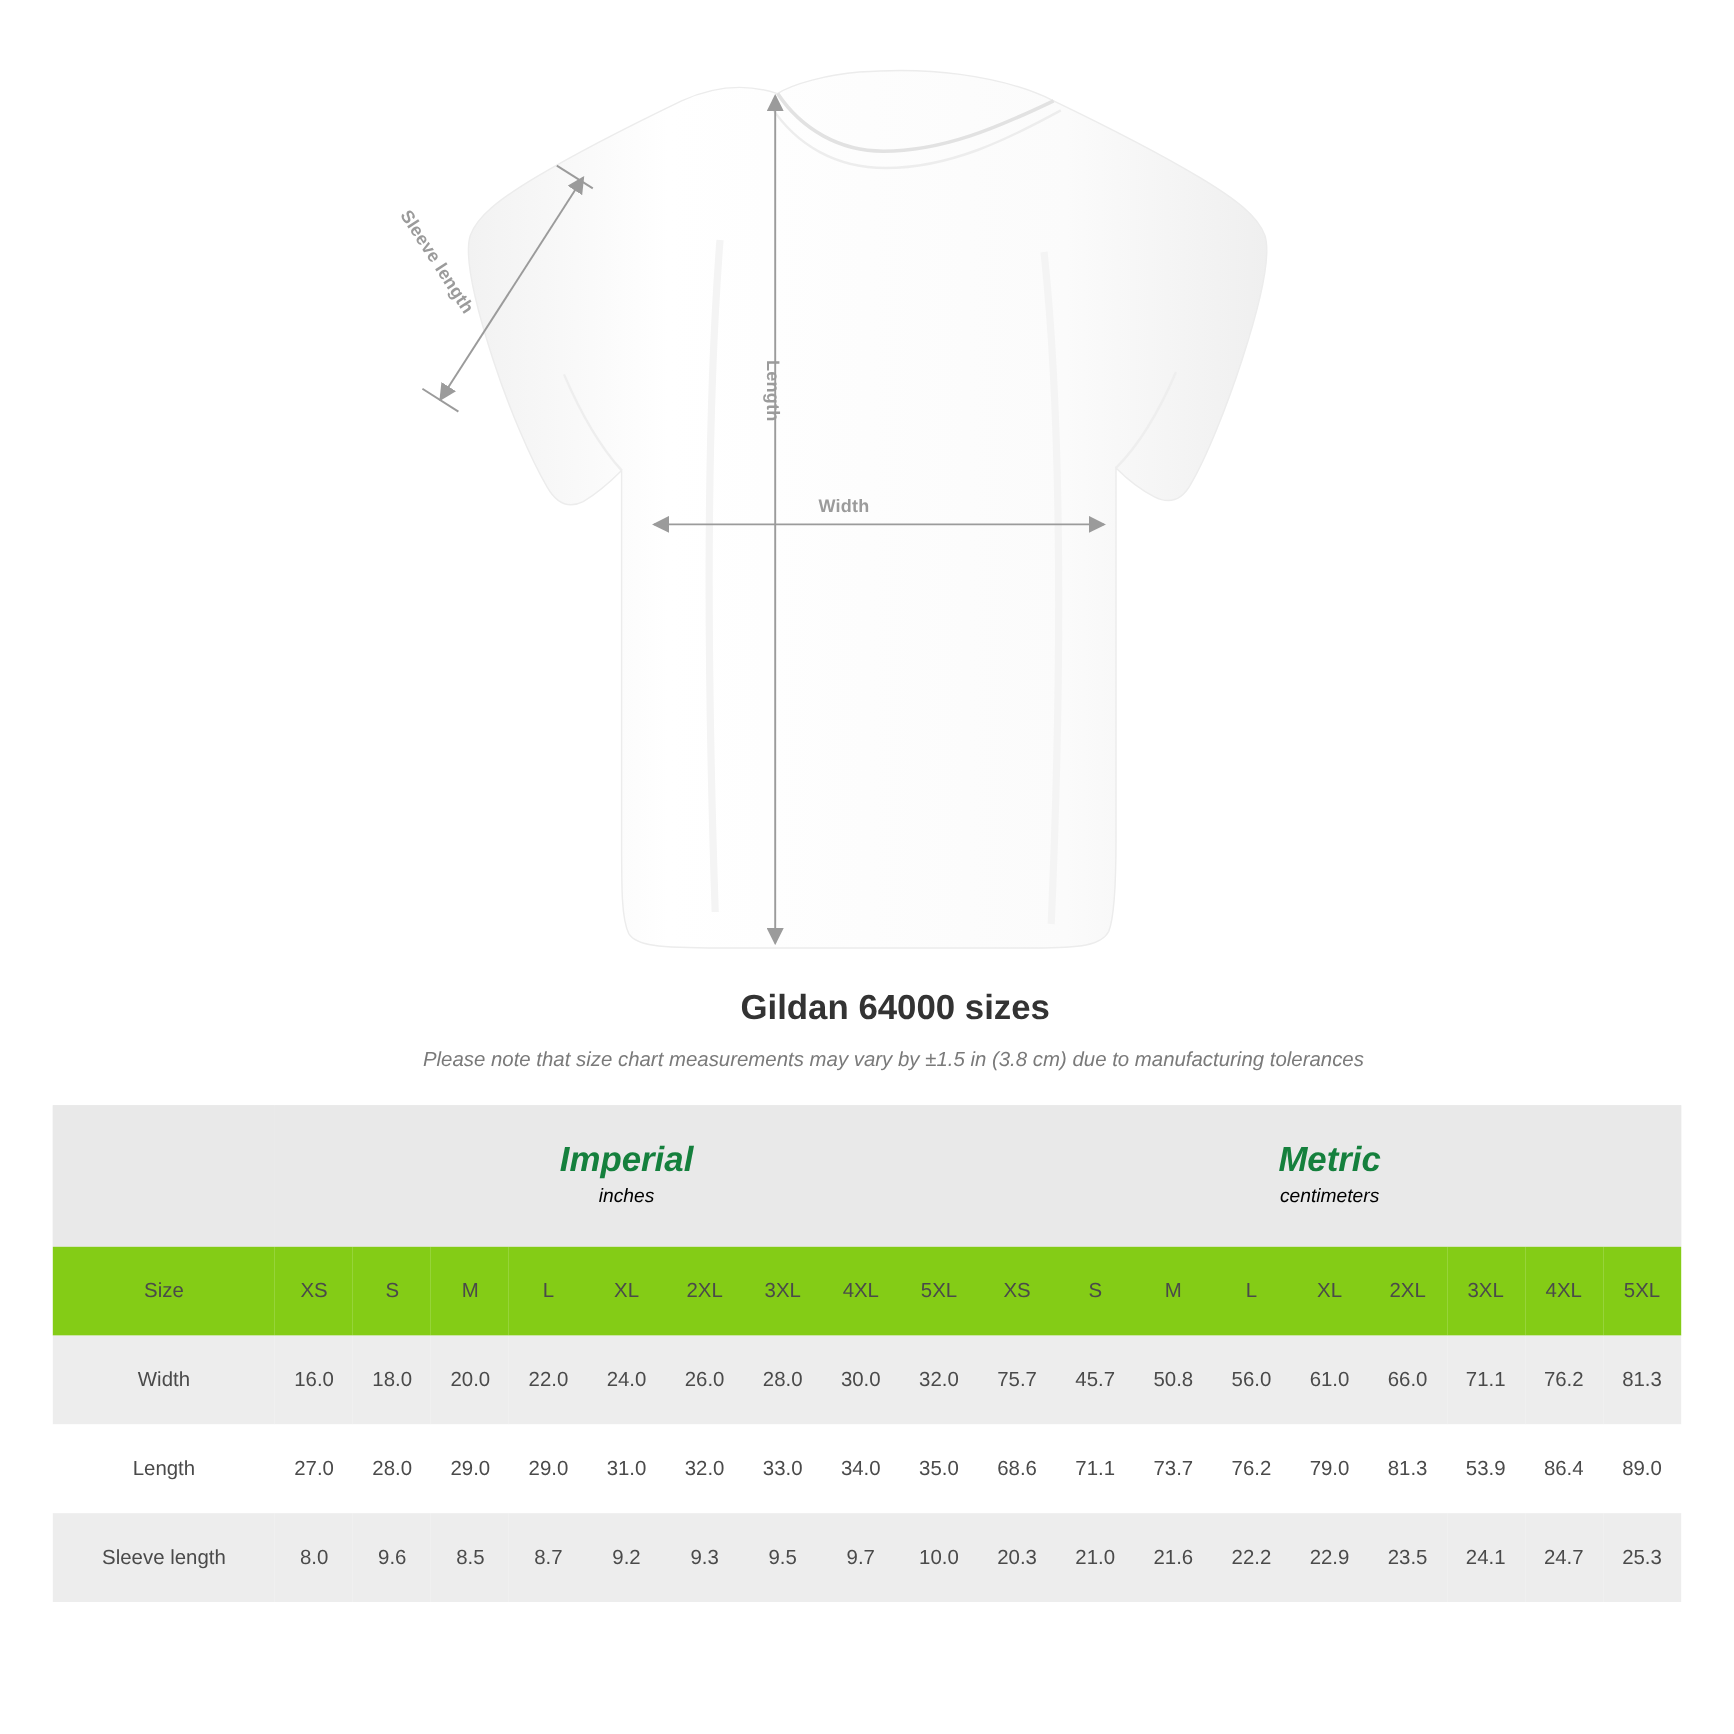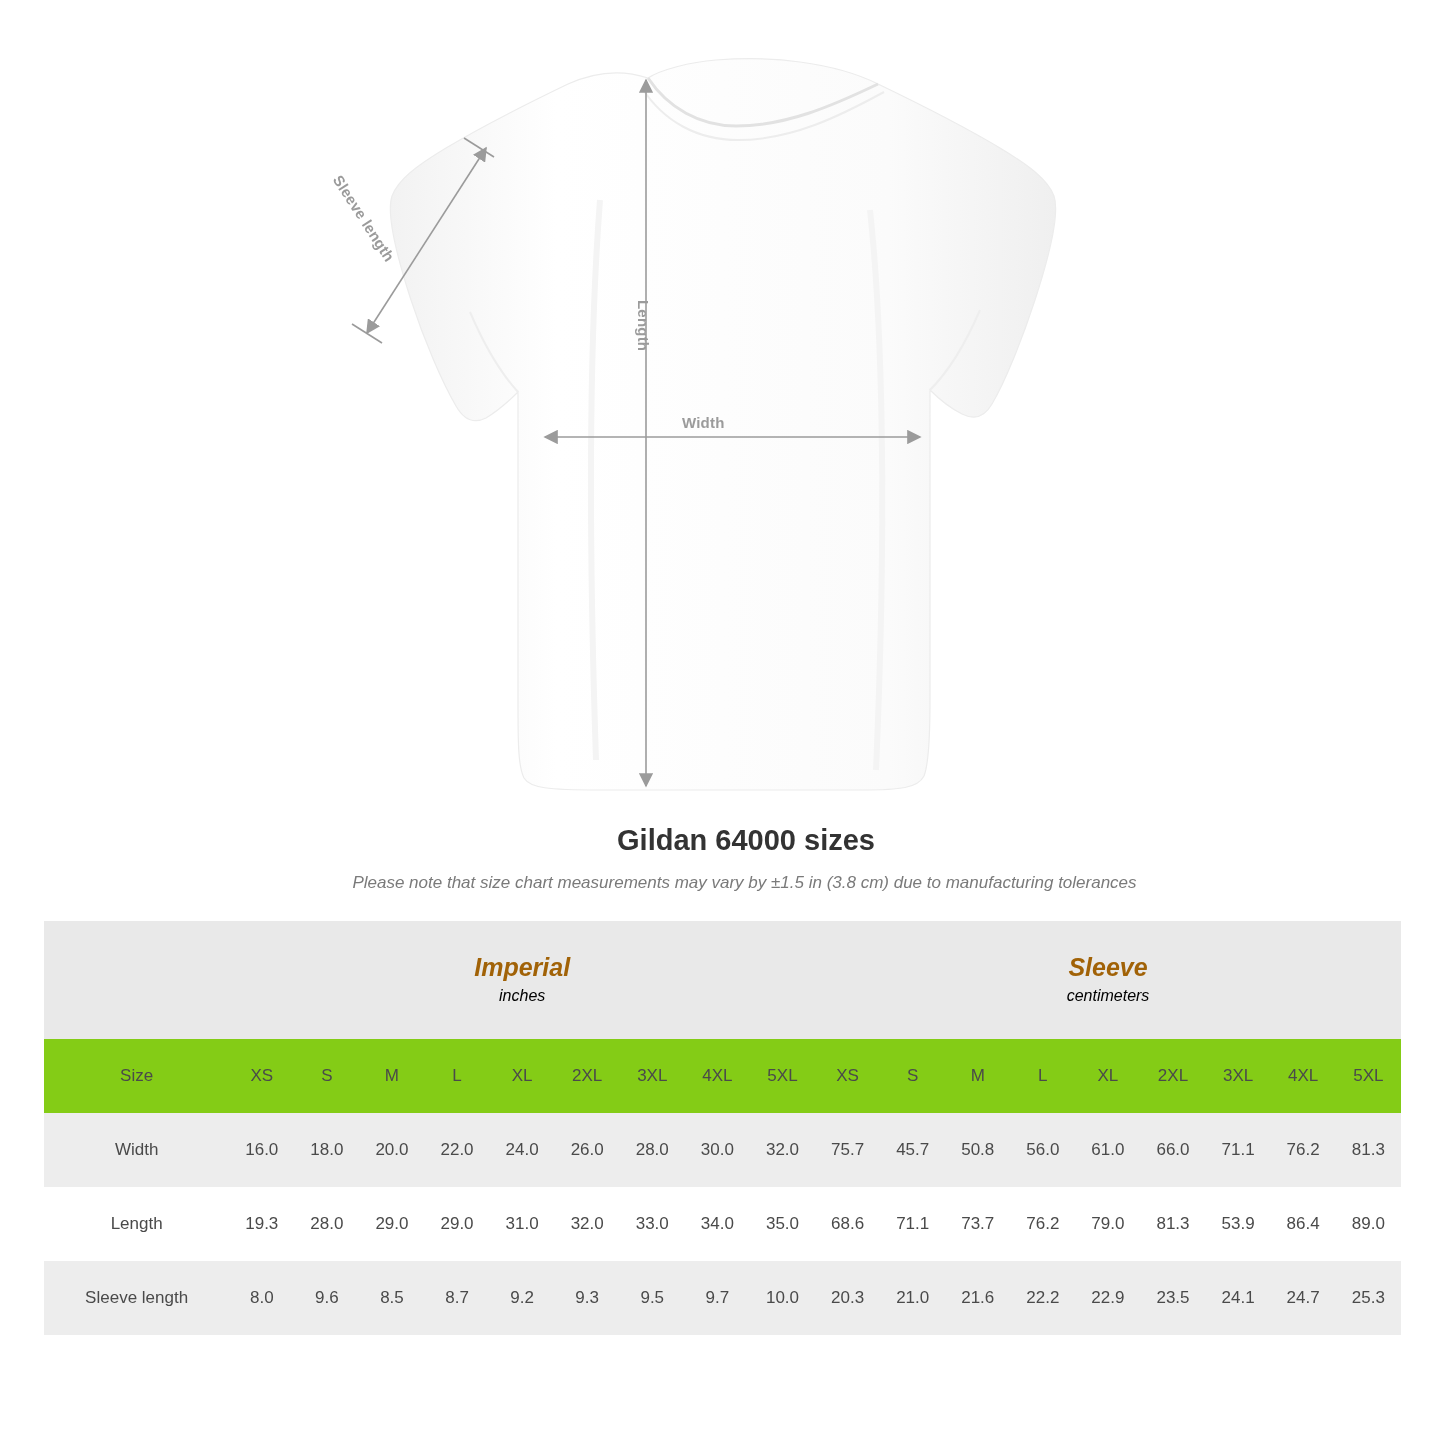--- a/index.html
+++ b/index.html
@@ -96,24 +96,24 @@
     height: 74px;
     vertical-align: middle;
     font-weight: normal;
     border: none;
   }
   .unit-header {
     height: 118px;
     background: #e9e9e9;
   }
   .unit-name {
-    font-size: 25px;
+    font-size: 29px;
     font-weight: bold;
     font-style: italic;
-    color: #a16207;
+    color: #15803d;
     line-height: 1.25;
   }
   .unit-sub {
     font-size: 16px;
     font-style: italic;
     color: #000000;
     line-height: 1.6;
   }
   .row-white td { background: #ffffff; }
   .row-grey td  { background: #ededed; }
@@ -215,21 +215,21 @@
         <col span="9" style="width:65px">
       </colgroup>
       <tbody id="tbody">
           <tr class="unit-header">
             <td class="unit-header"></td>
             <td colspan="9" class="unit-header">
               <div class="unit-name">Imperial</div>
               <div class="unit-sub">inches</div>
             </td>
             <td colspan="9" class="unit-header">
-              <div class="unit-name">Sleeve</div>
+              <div class="unit-name">Metric</div>
               <div class="unit-sub">centimeters</div>
             </td>
           </tr>
           <tr class="size-head-row">
             <td class="col-label">Size</td>
             <td class="col-size">XS</td>
             <td class="col-size">S</td>
             <td class="col-size">M</td>
             <td class="col-size">L</td>
             <td class="col-size">XL</td>
@@ -263,21 +263,21 @@
             <td class="val-cell">50.8</td>
             <td class="val-cell">56.0</td>
             <td class="val-cell">61.0</td>
             <td class="val-cell">66.0</td>
             <td class="val-cell">71.1</td>
             <td class="val-cell">76.2</td>
             <td class="val-cell">81.3</td>
           </tr>
           <tr class="row-white">
             <td class="col-label">Length</td>
-            <td class="val-cell">19.3</td>
+            <td class="val-cell">27.0</td>
             <td class="val-cell">28.0</td>
             <td class="val-cell">29.0</td>
             <td class="val-cell">29.0</td>
             <td class="val-cell">31.0</td>
             <td class="val-cell">32.0</td>
             <td class="val-cell">33.0</td>
             <td class="val-cell">34.0</td>
             <td class="val-cell">35.0</td>
             <td class="val-cell">68.6</td>
             <td class="val-cell">71.1</td>

